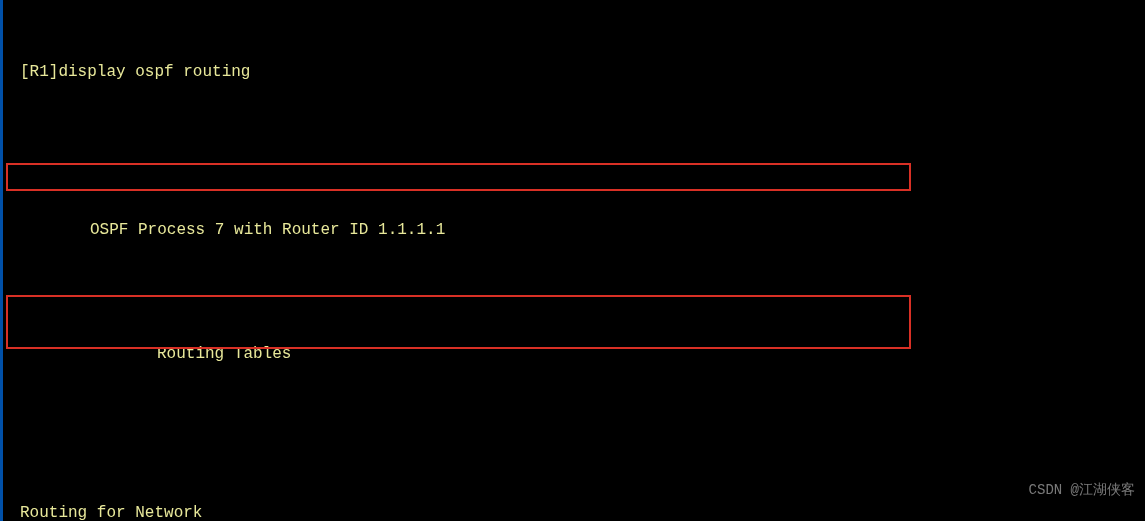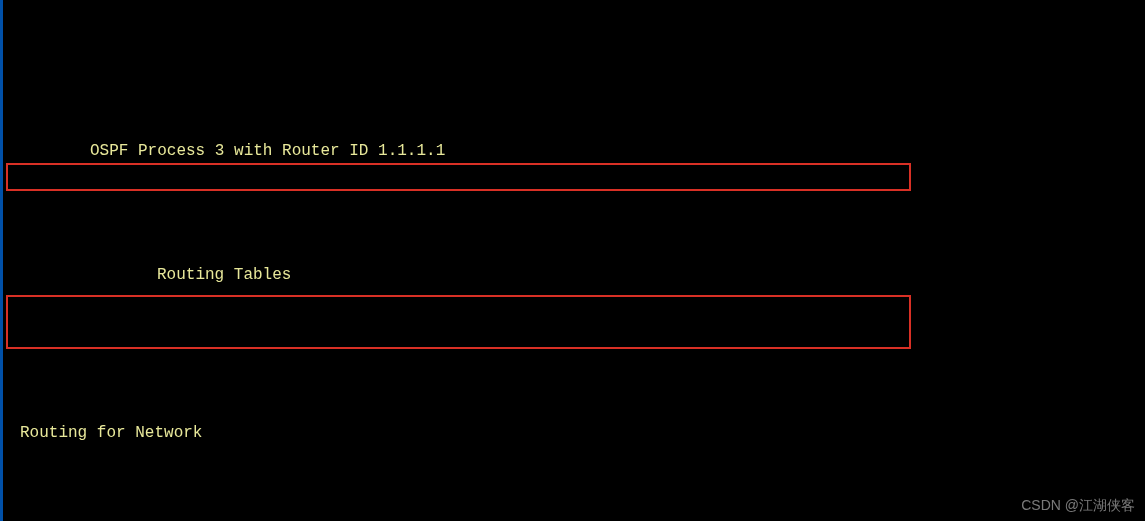--- a/index.html
+++ b/index.html
@@ -58,36 +58,37 @@
     }
     .hl2 {
       left: 6px;
       top: 295px;
       width: 905px;
       height: 54px;
     }
     .watermark {
       position: absolute;
       right: 10px;
-      bottom: 6px;
+      bottom: 22px;
       color: rgba(220,220,220,0.55);
-      font-family: Liberation Sans, sans-serif;
+      font-family: Liberation Mono, monospace;
       font-size: 14px;
       z-index: 5;
       text-shadow: 0 0 4px rgba(0,0,0,0.8);
     }
   </style>
 </head>
 <body>
 
 <div class="blue-border"></div>
 
 <div class="terminal">
+  <div class="prompt-line">[R1]display ospf routing</div>
   <div>&nbsp;</div>
-  <div class="indent1">OSPF Process 3 with Router ID 1.1.1.1</div>
+  <div class="indent1">OSPF Process 7 with Router ID 1.1.1.1</div>
   <div class="indent2">Routing Tables</div>
   <div>&nbsp;</div>
   <div class="section">Routing for Network</div>
 
   
 
   
   
   
   

